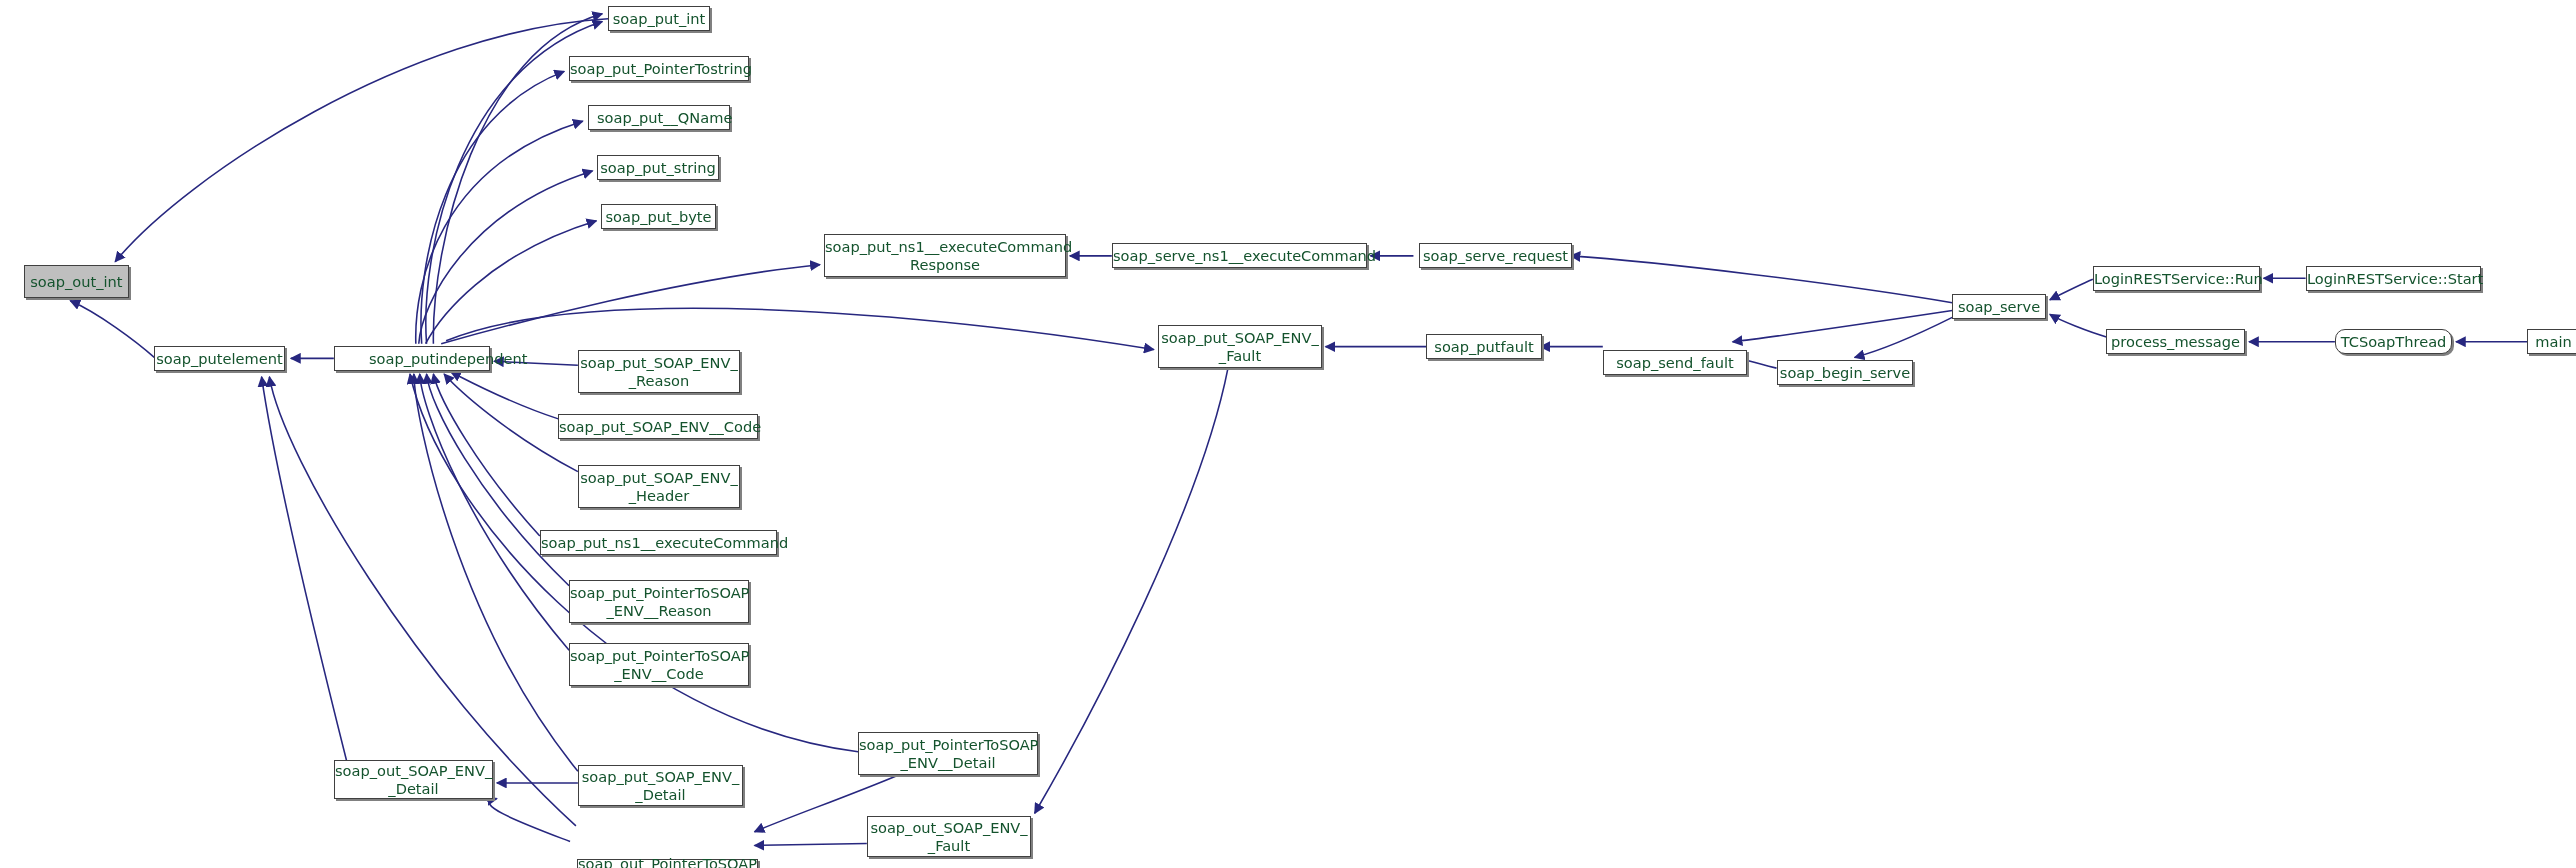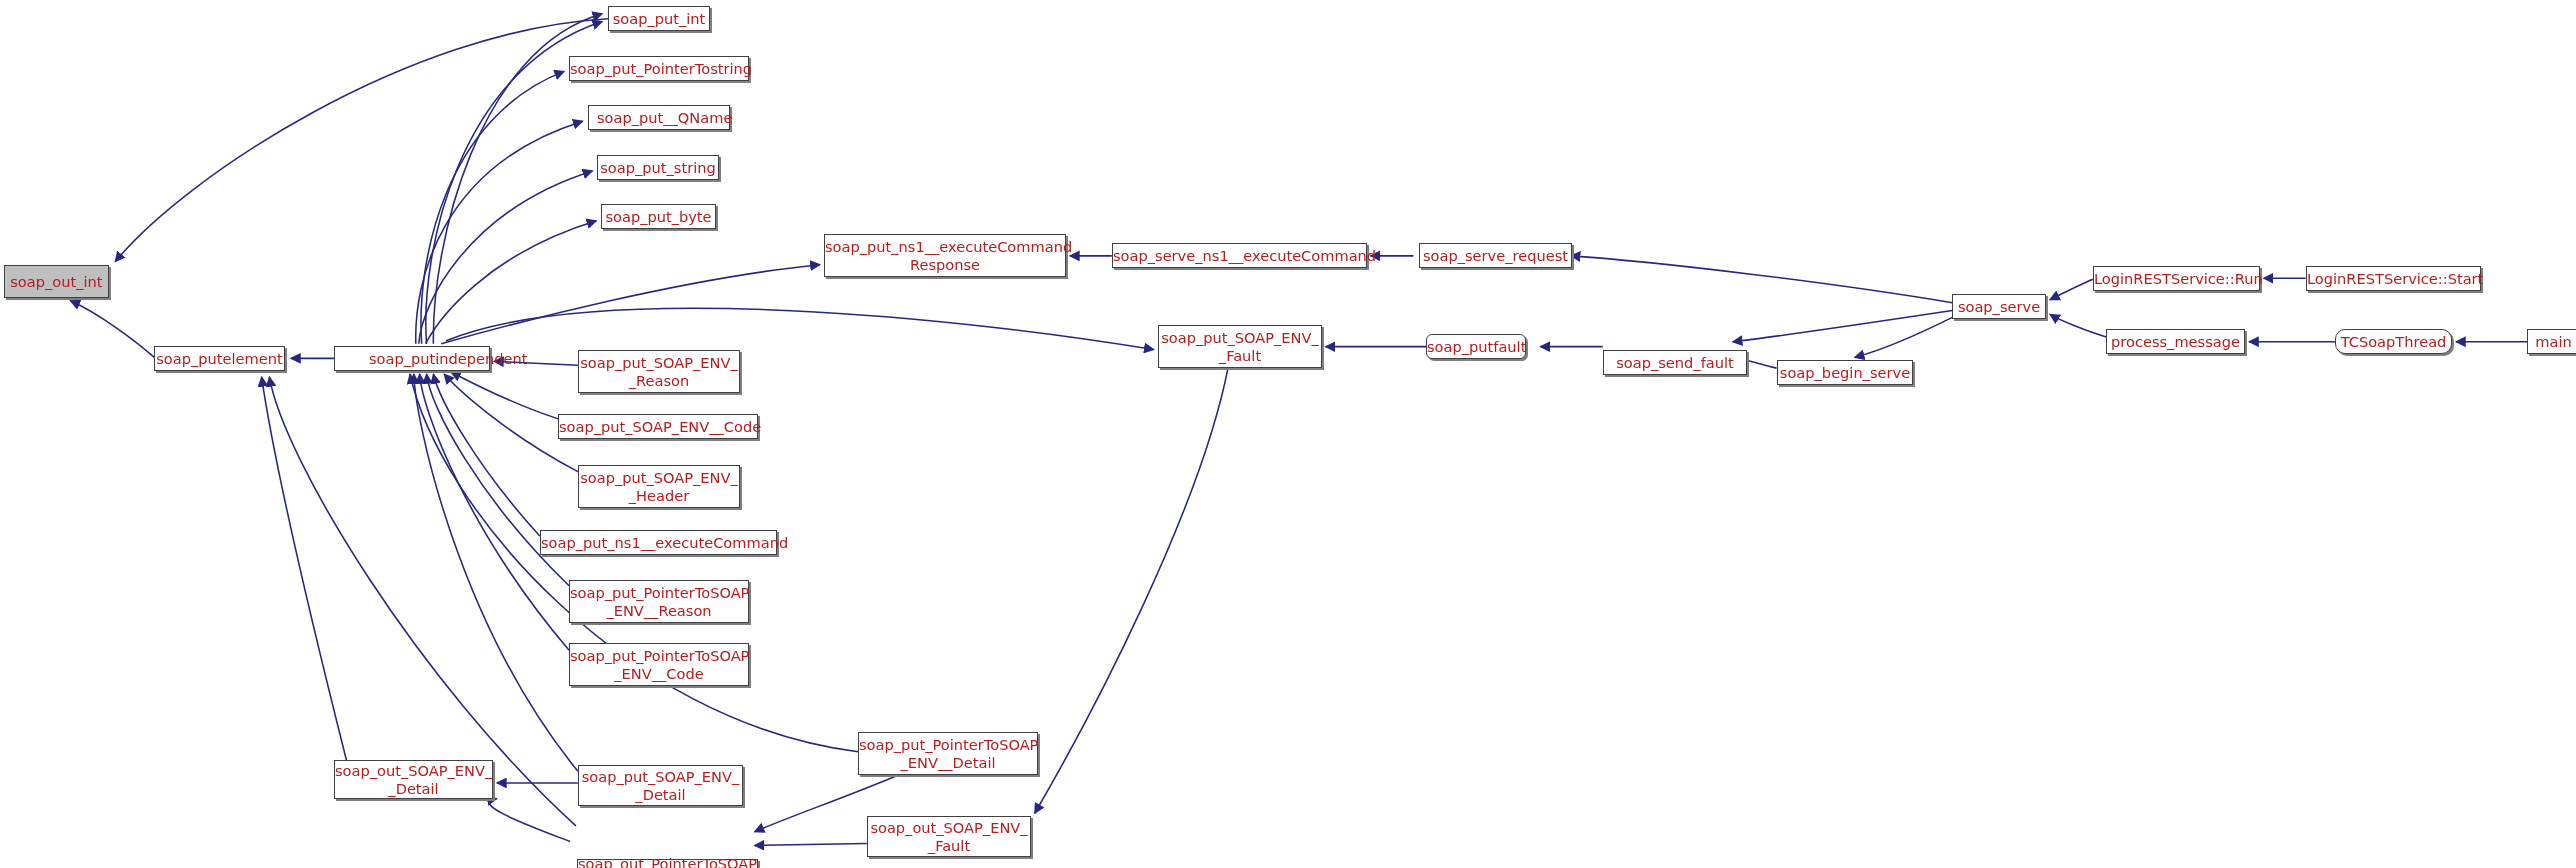--- a/index.html
+++ b/index.html
@@ -10,34 +10,35 @@
     background:#ffffff;
     overflow:hidden;
     font-family:"DejaVu Sans", sans-serif;
   }
   #edges{position:absolute;left:0;top:0;width:2576px;height:869px;}
   .node{
     position:absolute;
     box-sizing:border-box;
     border:1px solid #404040;
     background:#ffffff;
-    color:#b91c1c;
+    color:#14532d;
     font-size:14.6px;
     line-height:1.18;
     text-align:center;
     display:flex;
     align-items:center;
     justify-content:flex-start;
     white-space:pre-line;
     letter-spacing:0px;
     z-index:5;
   }
   .node.current{
     background:#bfbfbf;
     border:1px solid #404040;
+    margin-left:20px;
   }
   .node.shadow{
     box-shadow:2px 2px 0 0 #808080;
   }
   .node span{display:block;width:100%;}
 </style>
 </head>
 <body>
 
 <div id="canvas">
@@ -100,21 +101,21 @@
 Response</span></div>
       <div class="node shadow" style="left: 1112px; top: 243px; width: 255px; height: 25px;"><span>soap_serve_ns1__executeCommand</span></div>
       <div class="node shadow" style="left: 1413px; top: 243px; width: 153px; height: 25px; margin-left: 6px;"><span>soap_serve_request</span></div>
       <div class="node shadow" style="left: 2093px; top: 266px; width: 167px; height: 25px;"><span>LoginRESTService::Run</span></div>
       <div class="node shadow" style="left: 2306px; top: 266px; width: 175px; height: 25px;"><span>LoginRESTService::Start</span></div>
       <div class="node shadow" style="left: 1952px; top: 294px; width: 94px; height: 25px;"><span>soap_serve</span></div>
       <div class="node shadow" style="left: 154px; top: 346px; width: 131px; height: 25px;"><span>soap_putelement</span></div>
       <div class="node shadow" style="left: 334px; top: 346px; width: 156px; height: 25px; padding-left: 34px;"><span>soap_putindependent</span></div>
       <div class="node shadow" style="left: 1158px; top: 325px; width: 164px; height: 43px;"><span>soap_put_SOAP_ENV_
 _Fault</span></div>
-      <div class="node shadow" style="left: 1426px; top: 334px; width: 100px; height: 25px; border-radius: 6px;"><span>soap_putfault</span></div>
+      <div class="node shadow" style="left: 1426px; top: 334px; width: 116px; height: 25px;"><span>soap_putfault</span></div>
       <div class="node shadow" style="left: 1603px; top: 350px; width: 144px; height: 25px;"><span>soap_send_fault</span></div>
       <div class="node shadow" style="left: 2106px; top: 329px; width: 139px; height: 25px;"><span>process_message</span></div>
       <div class="node shadow" style="left: 2335px; top: 329px; width: 117px; height: 25px; border-radius: 10px;"><span>TCSoapThread</span></div>
       <div class="node shadow" style="left: 2527px; top: 329px; width: 53px; height: 25px;"><span>main</span></div>
       <div class="node shadow" style="left: 1777px; top: 360px; width: 136px; height: 25px;"><span>soap_begin_serve</span></div>
       <div class="node shadow" style="left: 578px; top: 350px; width: 162px; height: 43px;"><span>soap_put_SOAP_ENV_
 _Reason</span></div>
       <div class="node shadow" style="left: 558px; top: 414px; width: 200px; height: 25px;"><span>soap_put_SOAP_ENV__Code</span></div>
       <div class="node shadow" style="left: 578px; top: 465px; width: 162px; height: 43px;"><span>soap_put_SOAP_ENV_
 _Header</span></div>

